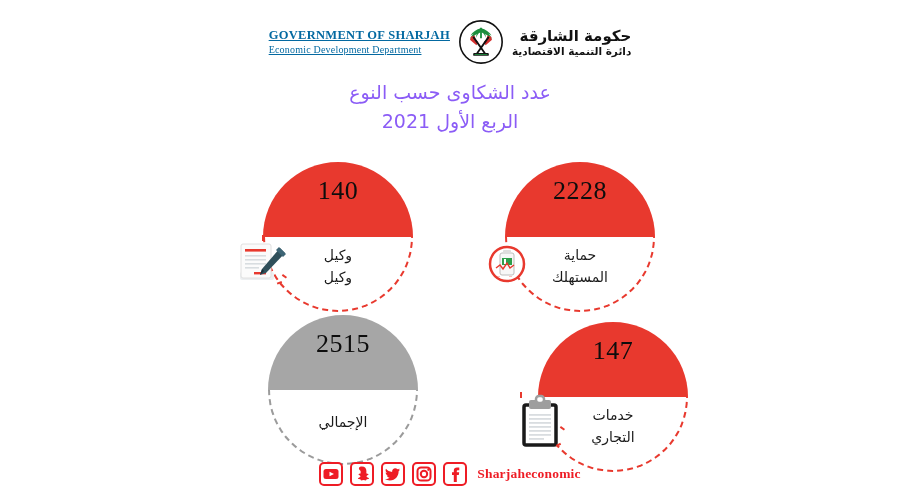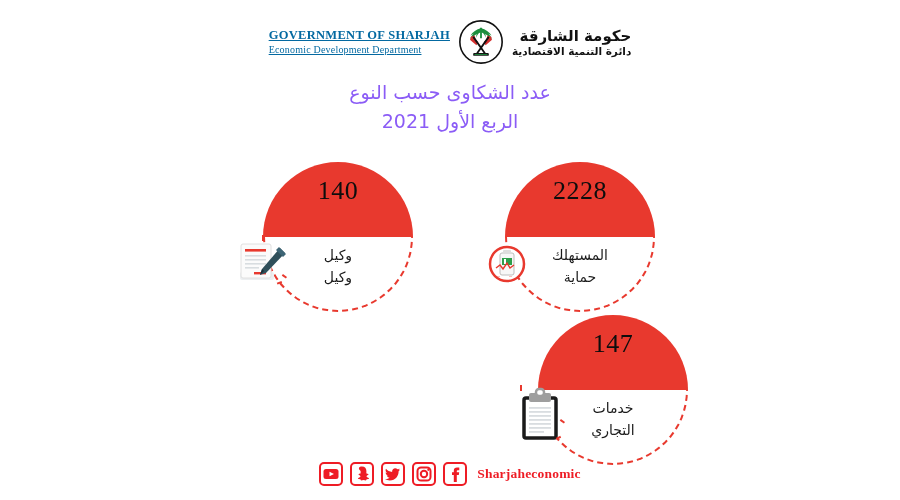--- a/index.html
+++ b/index.html
@@ -102,21 +102,21 @@
     height: 300px;
   }
   .card {
     position: absolute;
     width: 150px;
     height: 150px;
   }
   .card-tl { left: 263px; top: 2px; }
   .card-tr { left: 505px; top: 2px; }
   .card-bl { left: 268px; top: 155px; }
-  .card-br { left: 538px; top: 155px; }
+  .card-br { left: 538px; top: 162px; }
 
   .donut {
     position: absolute;
     left: 0; top: 0;
     width: 150px;
     height: 150px;
   }
   
   .semi-top {
     position: absolute;
@@ -296,37 +296,47 @@
     </svg>
   </div>
 
   <div class="card card-tr">
     <div class="donut">
       <div class="semi-top red"></div>
       <div class="semi-bottom red"></div>
     </div>
     <div class="card-value">2228</div>
     <div class="card-label">
+      <span>حماية</span>
       <span>المستهلك</span>
-      <span>حماية</span>
     </div>
     <svg class="card-icon icon-badge" viewBox="0 0 40 40">
       <circle cx="20" cy="20" r="17" fill="#ffffff" stroke="#e8392e" stroke-width="2.5"></circle>
       <rect x="13" y="9" width="14" height="22" rx="2" fill="#f7f7f7" stroke="#bdbdbd" stroke-width="1"></rect>
       <rect x="16" y="6" width="8" height="4" rx="1" fill="#dddddd"></rect>
       <rect x="15" y="14" width="10" height="7" fill="#2e9e4a"></rect>
       <rect x="17" y="15" width="2" height="5" fill="#ffffff"></rect>
       <path d="M9 24 l4 -3 l3 4 l4 -6 l3 5 l4 -3" stroke="#e8392e" stroke-width="1.4" fill="none"></path>
       <g fill="#e8392e" font-size="3.4" font-family="sans-serif">
         <text x="10" y="33">ـــ</text>
         <text x="22" y="33">ـــ</text>
       </g>
     </svg>
   </div>
 
+  <div class="card card-bl">
+    <div class="donut">
+      <div class="semi-top gray"></div>
+      <div class="semi-bottom gray"></div>
+    </div>
+    <div class="card-value">2515</div>
+    <div class="card-label single">
+      <span>الإجمالي</span>
+    </div>
+  </div>
 
   <div class="card card-br">
     <div class="donut">
       <div class="semi-top red"></div>
       <div class="semi-bottom red"></div>
     </div>
     <div class="card-value">147</div>
     <div class="card-label">
       <span>خدمات</span>
       <span>التجاري</span>

